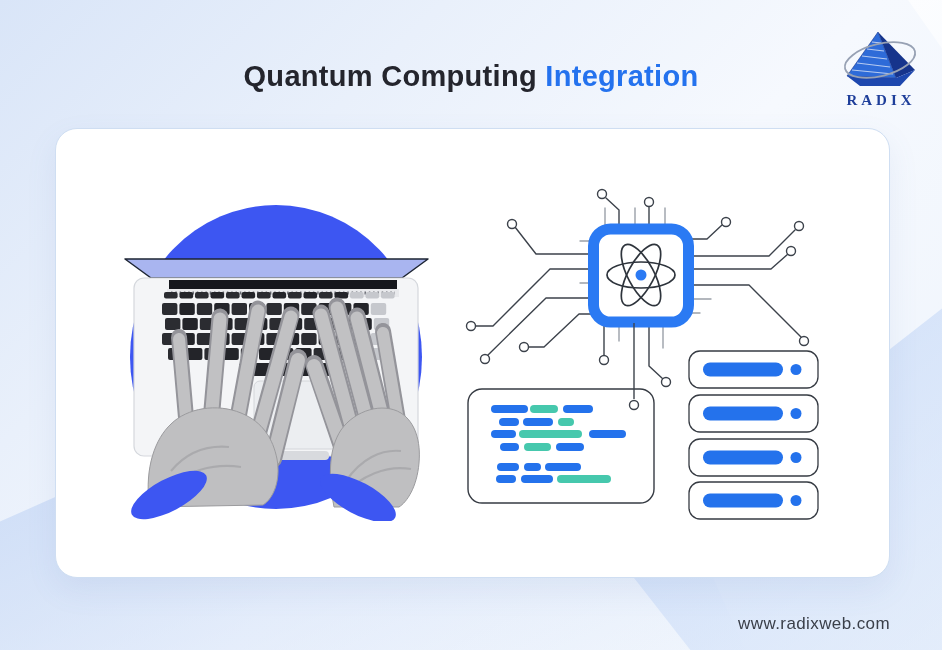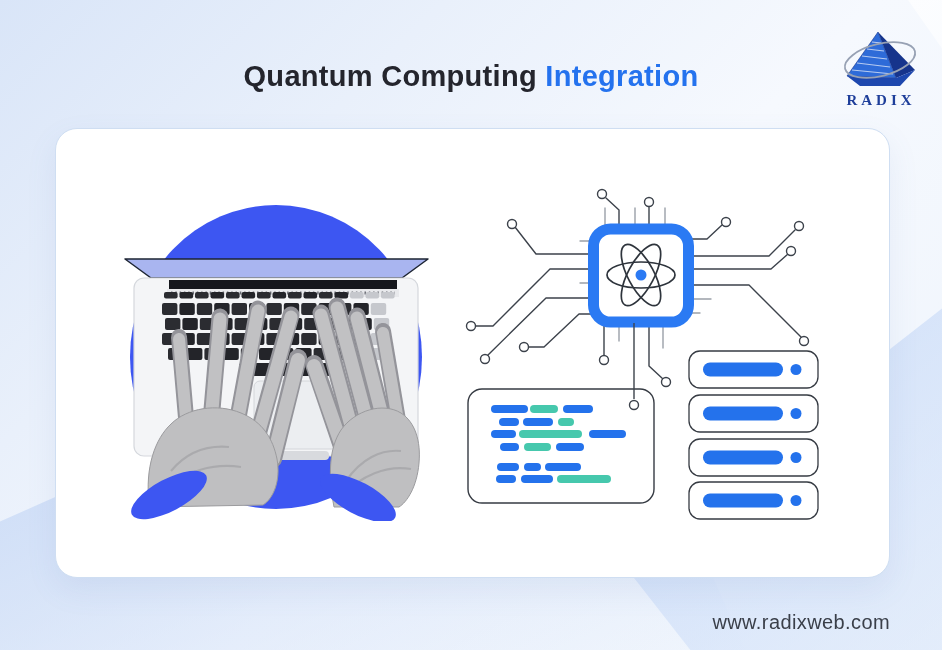--- a/index.html
+++ b/index.html
@@ -39,21 +39,21 @@
   .card{
     position:absolute;left:55px;top:128px;width:833px;height:448px;
     background:#ffffff;border:1px solid #cfdef2;border-radius:22px;
     box-shadow:0 12px 30px rgba(100,130,190,0.10);
   }
   .illu{position:absolute;}
   .illu-left{left:55px;top:62px;width:330px;height:330px;}
   .illu-right{left:400px;top:32px;width:433px;height:410px;}
   .footer-url{
     position:absolute;right:52px;bottom:16px;
-    font-size:20px;letter-spacing:0.4px;color:#3a3f49;
+    font-size:17px;letter-spacing:0.4px;color:#3a3f49;
   }
 </style>
 </head>
 <body>
 
 <div class="band band-bl"></div>
 <div class="band band-br"></div>
 <div class="band band-tr"></div>
 
 <div class="title">

